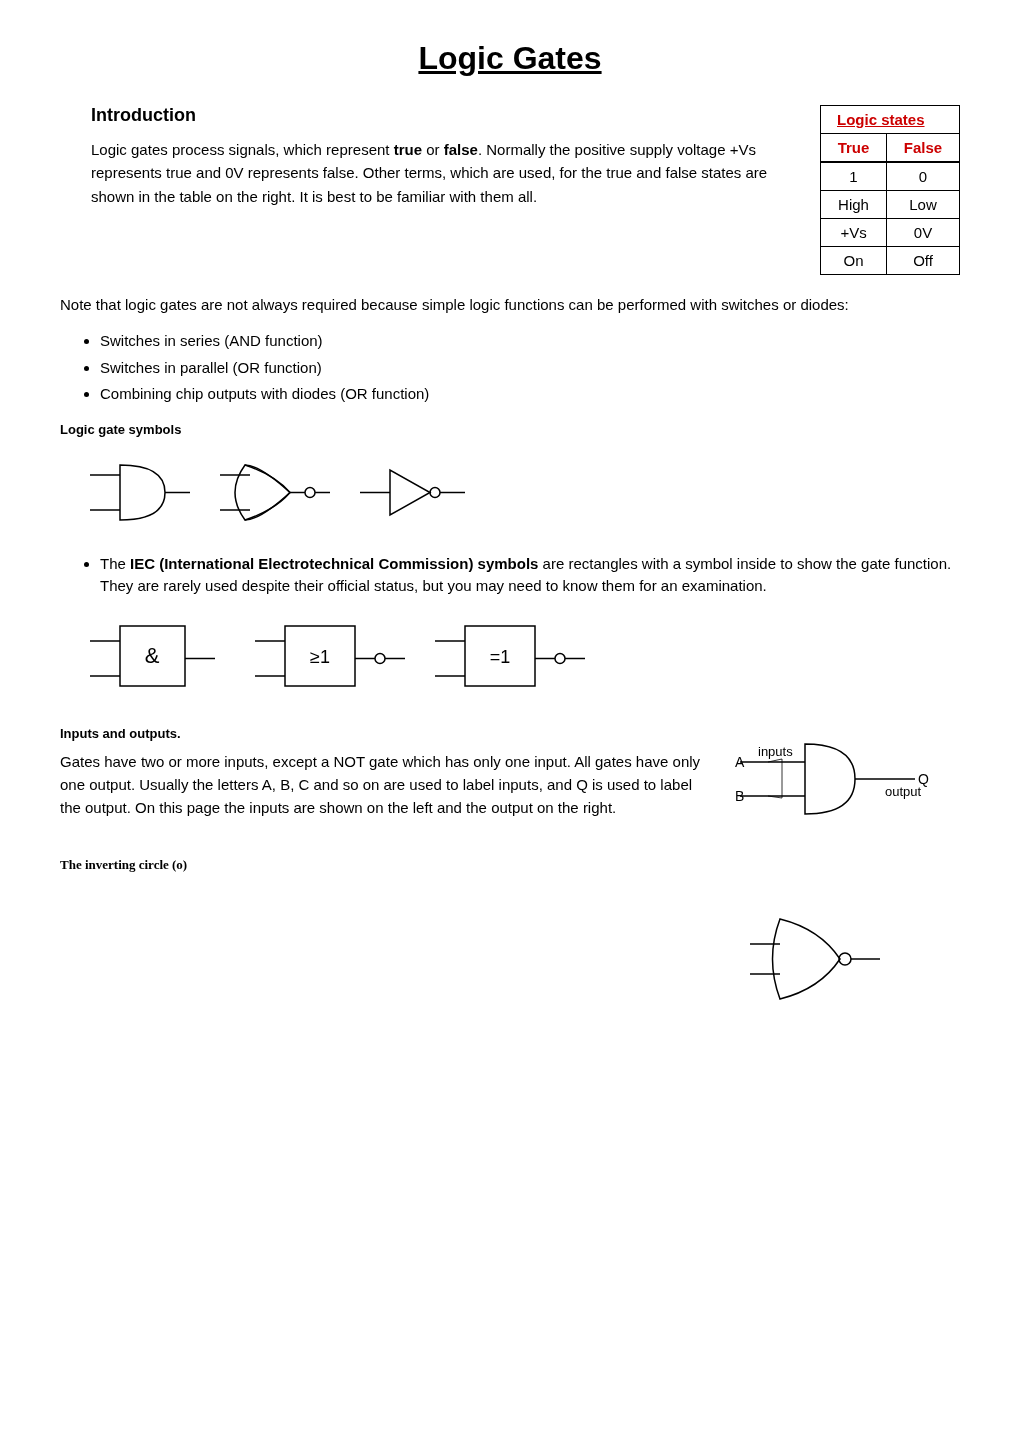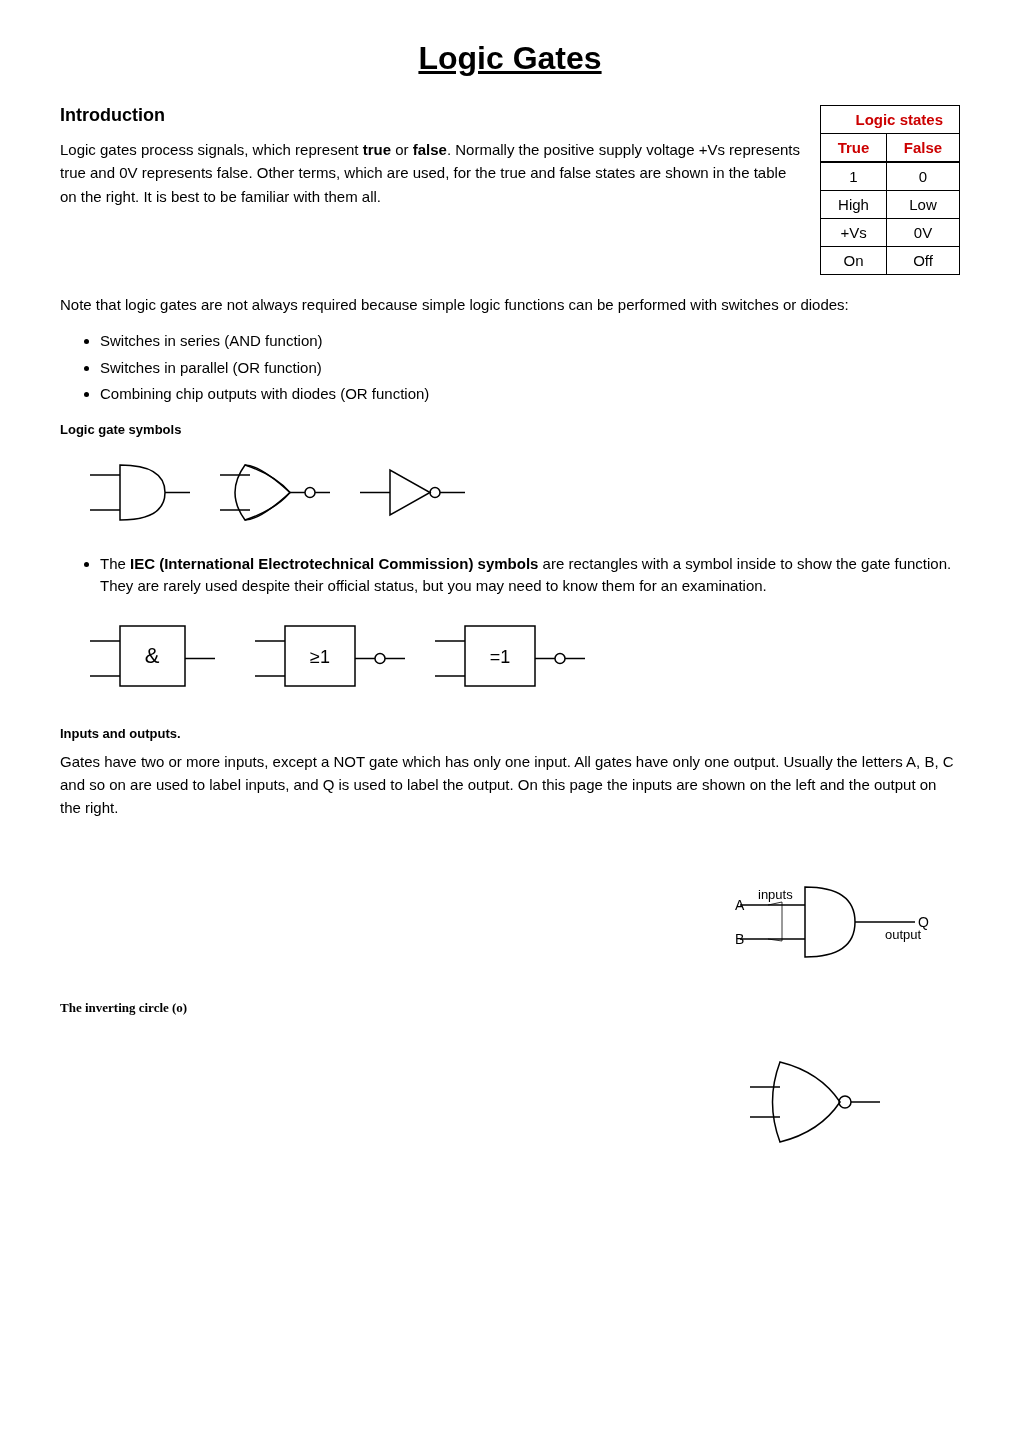--- a/index.html
+++ b/index.html
@@ -16,20 +16,21 @@
       text-align: center;
       font-size: 32px;
       font-weight: bold;
       margin-bottom: 28px;
       text-decoration: underline;
     }
     .intro-section {
       display: flex;
       gap: 20px;
       margin-bottom: 18px;
+      margin-left: 31px;
     }
     .intro-text {
       flex: 1;
     }
     .intro-heading {
       font-size: 18px;
       font-weight: bold;
       margin-bottom: 12px;
     }
     .intro-para {
@@ -52,22 +53,23 @@
     .logic-states-table .header-row th {
       background: #fff;
       font-weight: bold;
       color: #cc0000;
       border-bottom: 2px solid #000;
     }
     .logic-states-table .title-cell {
       background: #fff;
       font-weight: bold;
       color: #cc0000;
-      text-align: right;
+      text-align: left;
       border-bottom: 1px solid #000;
+      text-decoration: underline;
     }
     .section-para {
       line-height: 1.55;
       margin-bottom: 14px;
     }
     .bullet-list {
       list-style: disc;
       margin-left: 40px;
       margin-bottom: 16px;
     }
@@ -87,24 +89,23 @@
       display: flex;
       align-items: center;
       gap: 10px;
       margin: 18px 0 18px 20px;
     }
     svg text {
       font-family: Arial, sans-serif;
     }
     .inputs-outputs-section {
       display: flex;
-      gap: 47px;
-      align-items: flex-end;
+      gap: 14px;
+      align-items: flex-start;
       margin-bottom: 20px;
-      flex-direction: column;
     }
     .inputs-outputs-text {
       flex: 1;
       line-height: 1.55;
     }
     .inputs-outputs-diagram {
       flex-shrink: 0;
     }
     .inverting-section {
       display: flex;

